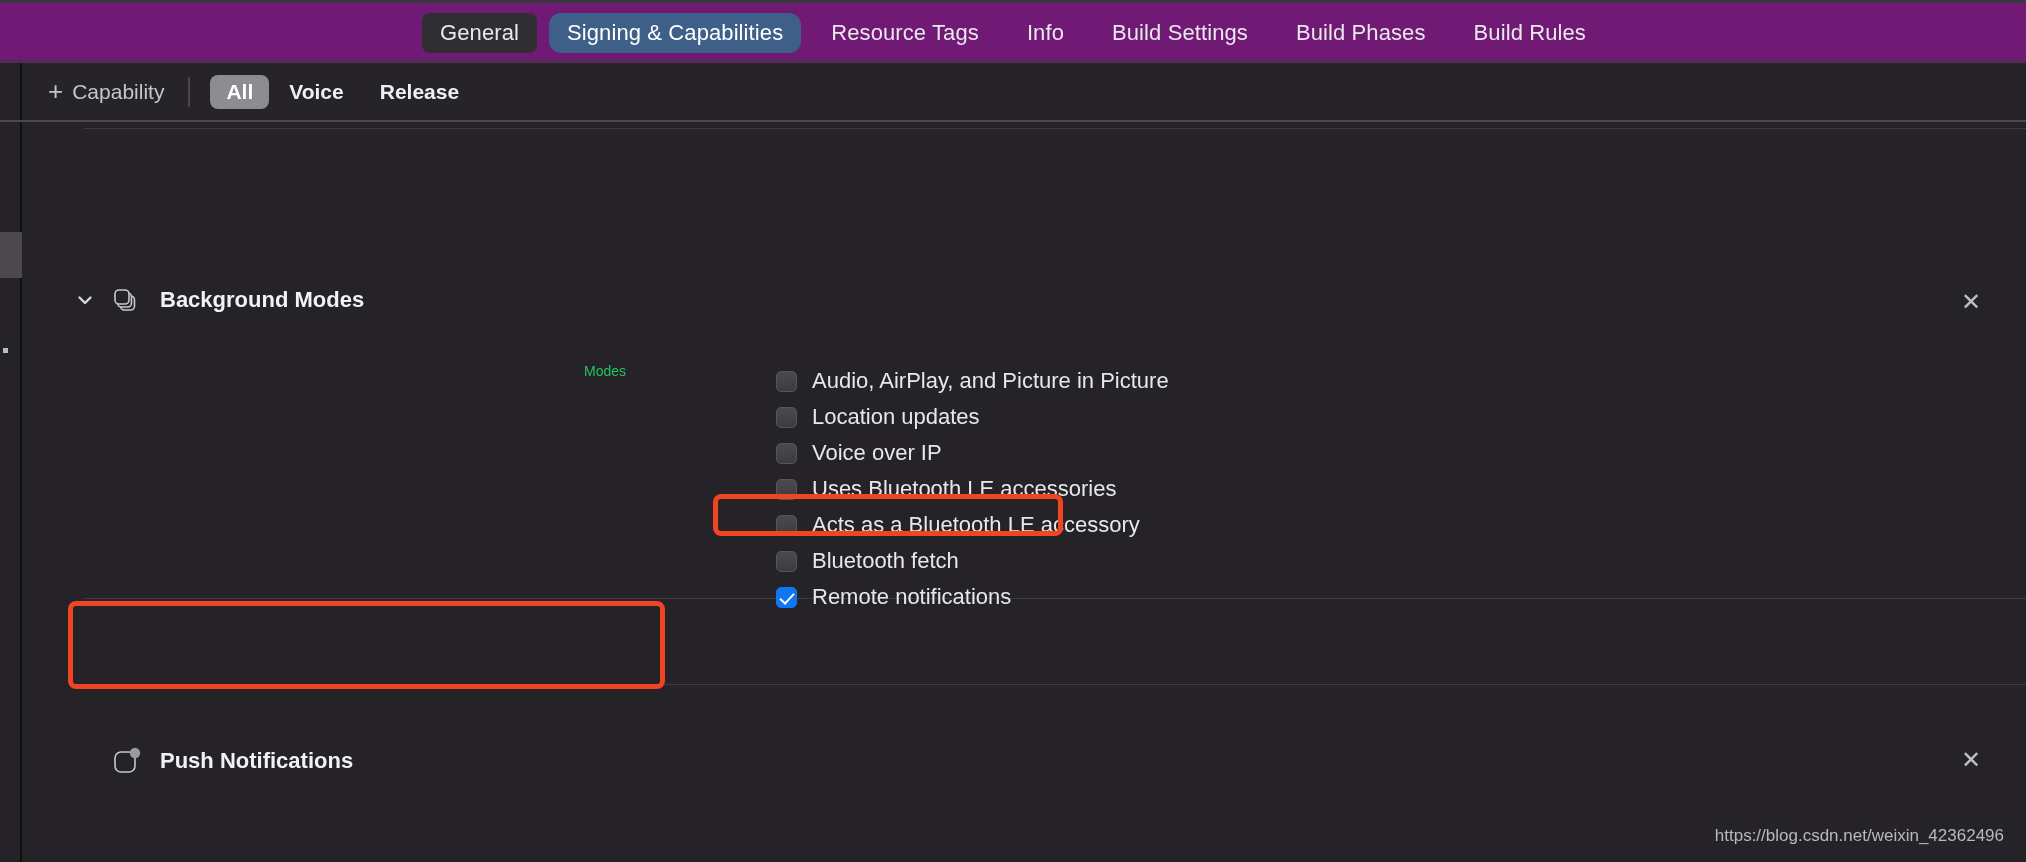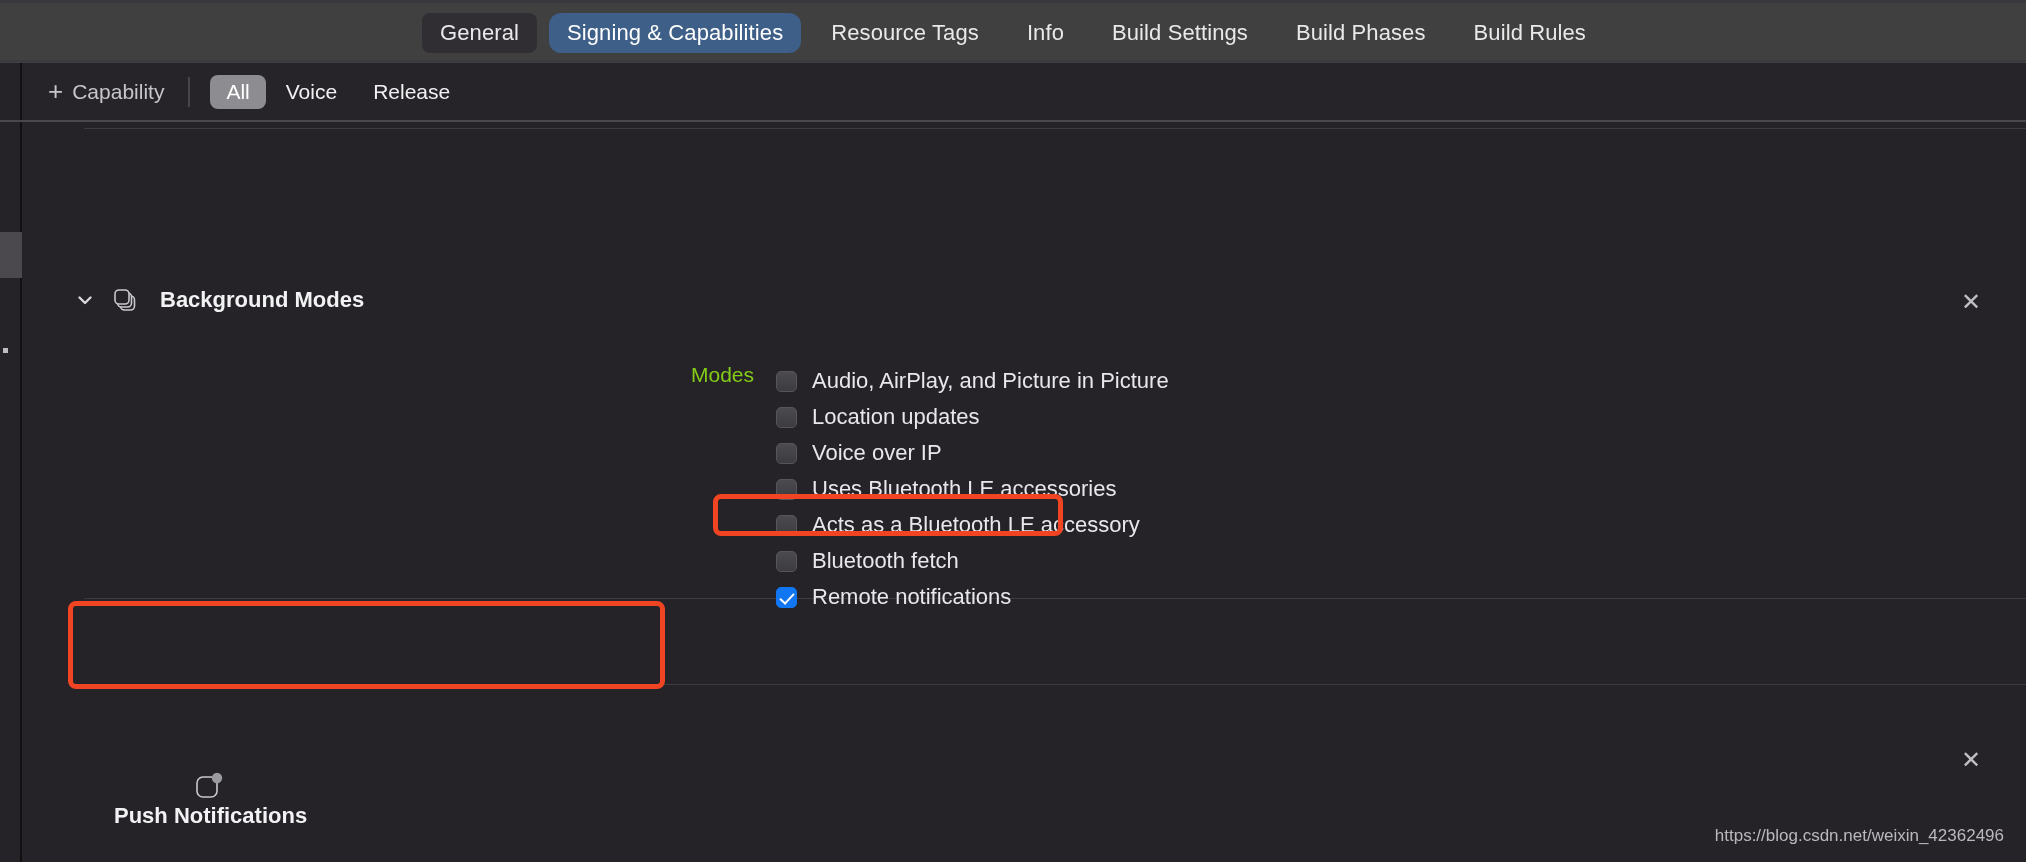--- a/index.html
+++ b/index.html
@@ -18,21 +18,21 @@
     width: 2026px;
     height: 862px;
     background: #252328;
   }
 
   
   .tabbar {
     position: absolute;
     left: 0; top: 0;
     width: 2026px; height: 63px;
-    background: #404040;
+    background: #701a75;
     border-top: 3px solid #3a383d;
     display: flex;
     align-items: center;
     justify-content: center;
     gap: 0px;
   }
   .tab {
     font-size: 22px;
     color: #e9e8ea;
     padding: 7px 18px;
@@ -108,20 +108,21 @@
     display: flex;
     align-items: center;
     gap: 4px;
   }
   .seg-item {
     font-size: 21px;
     color: #f0eff1;
     padding: 5px 16px;
     border-radius: 8px;
     white-space: nowrap;
+    font-weight: bold;
   }
   .seg-item.active {
     background: #8d8c90;
     color: #ffffff;
   }
 
   .toolbar-border {
     position: absolute;
     left: 0; top: 120px;
     width: 2026px; height: 2px;
@@ -175,24 +176,24 @@
     display: flex; align-items: center; justify-content: center;
     color: #bfbec2;
     font-size: 24px;
     font-weight: 300;
     line-height: 1;
   }
 
   
   .modes-label {
     position: absolute;
-    font-size: 21px;
-    color: #84cc16;
-    white-space: nowrap;
-    text-align: right;
+    font-size: 14px;
+    color: #22c55e;
+    white-space: nowrap;
+    text-align: left;
   }
   .modes-list {
     position: absolute;
     left: 752px;
     top: 240px;
   }
   .mode-row {
     display: flex;
     align-items: center;
     height: 36px;
@@ -332,21 +333,21 @@
       <div class="mode-row">
         <span class="cbox"></span>
         <span class="mode-label">Bluetooth fetch</span>
       </div>
       <div class="mode-row">
         <span class="cbox checked"></span>
         <span class="mode-label">Remote notifications</span>
       </div>
     </div>
 
-    <div class="section-head" style="left:74px; top:646px;flex-direction:column;">
+    <div class="section-head" style="left:74px; top:621px;">
       <span class="push-icon">
         <svg width="34" height="34" viewBox="0 0 34 34" aria-hidden="true">
           <rect x="5" y="8" width="20" height="20" rx="6" fill="none" stroke="#c9c8cc" stroke-width="1.6"></rect>
           <circle cx="25" cy="9" r="5.2" fill="#9b9a9e"></circle>
         </svg>
       </span>
       <span class="section-title">Push Notifications</span>
     </div>
     <div class="close-x" style="left:1932px; top:622px;">✕</div>
 

